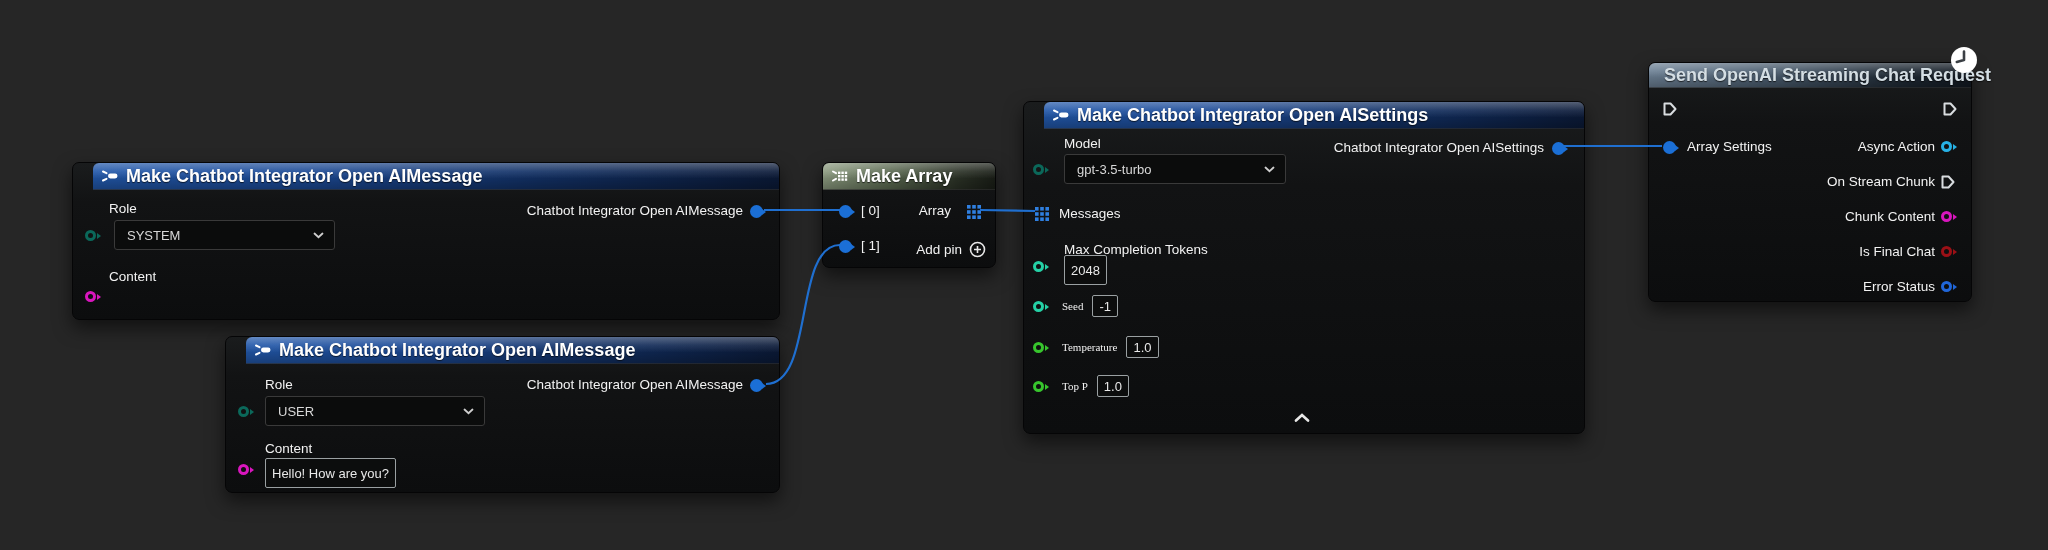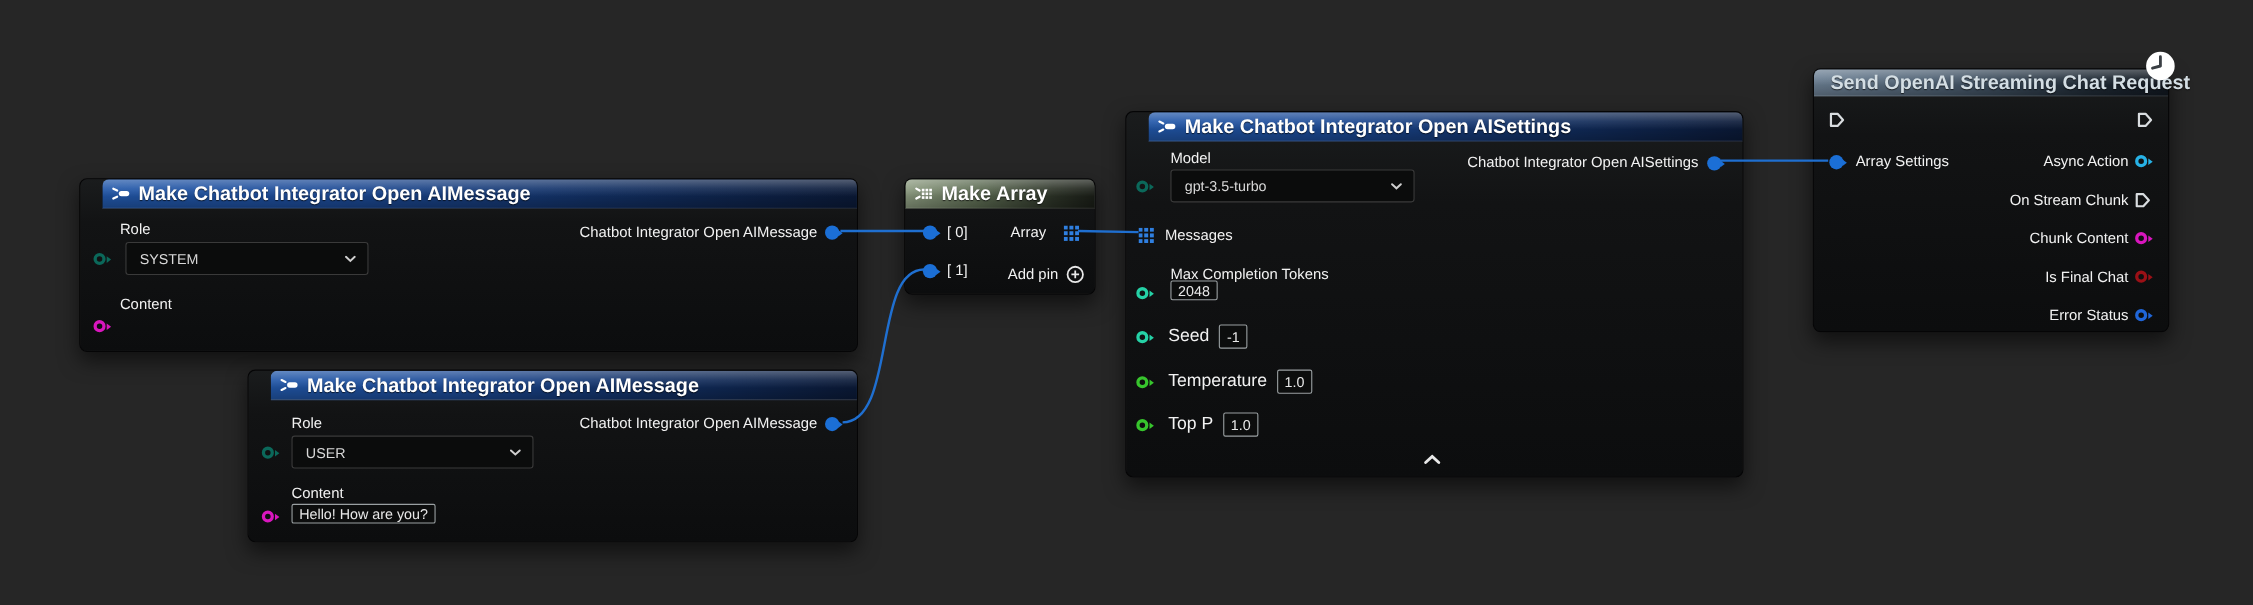--- a/index.html
+++ b/index.html
@@ -24,24 +24,24 @@
   .dpin{position:absolute;width:11px;height:11px;border-radius:50%;box-sizing:border-box;
         border:3px solid var(--pc);}
   .dpin::after{content:'';position:absolute;left:9px;top:-0.5px;width:0;height:0;
         border-top:3px solid transparent;border-bottom:3px solid transparent;border-left:4.5px solid var(--pc);}
   .dpin.filled{background:var(--pc);border:none;width:13px;height:13px;}
   .dpin.filled::after{left:12px;top:3.5px;}
   .exec,.gicon,.svgbtn{position:absolute;}
   .dd{position:absolute;height:30px;box-sizing:border-box;background:#0b0c0c;border:1px solid #3a3a3a;
       border-radius:3px;display:flex;align-items:center;justify-content:space-between;
       padding:0 10px 0 12px;color:#d8d8d8;font-size:13px;cursor:pointer;}
-  .vbox{position:absolute;height:18px;box-sizing:border-box;background:#0c0d0d;border:1px solid #9aA0a2;
+  .vbox{position:absolute;height:30px;box-sizing:border-box;background:#0c0d0d;border:1px solid #9aA0a2;
       border-radius:2px;display:inline-flex;align-items:center;padding:0 6px;color:#e8e8e8;font-size:13px;}
   .inlrow{position:absolute;display:flex;align-items:center;gap:9px;height:22px;}
-  .inlrow .lblf{font-size:16px;color:#f2f2f2;white-space:nowrap;}
+  .inlrow .lblf{font-size:11px;color:#f2f2f2;white-space:nowrap;font-family:Liberation Serif, serif;}
   .inlrow .vboxf{position:static;height:22px;box-sizing:border-box;background:#0c0d0d;border:1px solid #9aa0a2;
       border-radius:2px;display:inline-flex;align-items:center;padding:0 6px;color:#e8e8e8;font-size:13px;}
   .addpin{position:absolute;display:flex;align-items:center;gap:7px;color:#f2f2f2;font-size:13.5px;cursor:pointer;justify-content:flex-end;}
   .clock{position:absolute;z-index:40;}
 </style>
 </head>
 <body>
 
 <div class="canvas">
 

